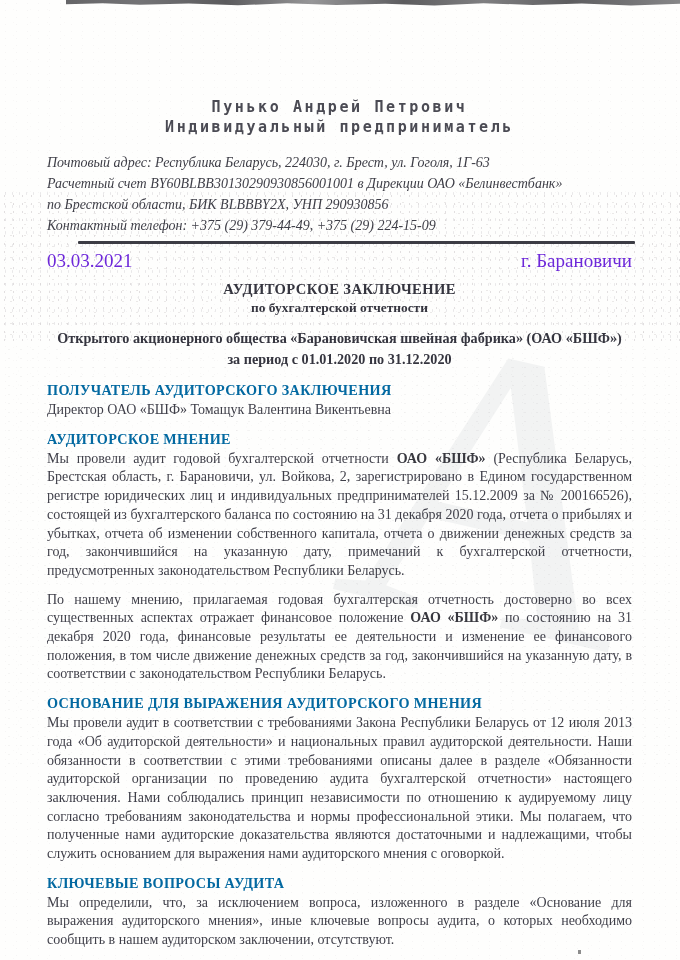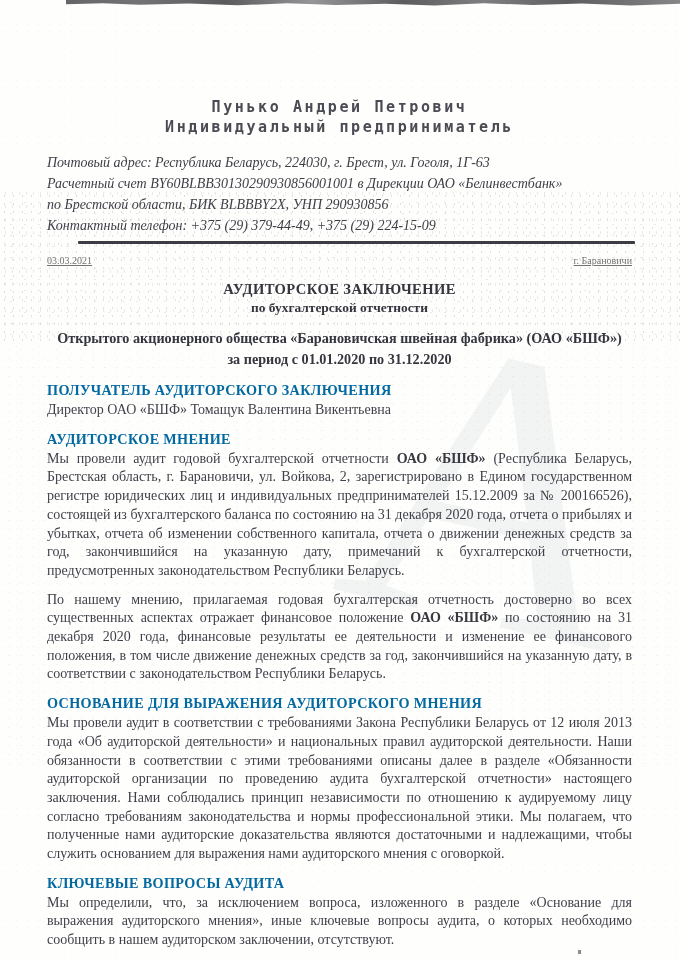--- a/index.html
+++ b/index.html
@@ -70,21 +70,21 @@
   .letterhead-name.second{margin-top:3px;}
   .letterhead-address{
     margin-top:15px;text-align:left;font-style:italic;
     font-size:14px;line-height:21px;color:#3e3e47;
   }
   .head-rule{
     margin:5px 0 0 31px;width:557px;height:3px;background:#3c3c44;border-radius:1px;
   }
   .meta-row{
     margin-top:8px;display:flex;justify-content:space-between;
-    font-size:10px;line-height:17px;color:#737373;text-decoration:underline;
+    font-size:19px;line-height:17px;color:#6d28d9;
   }
   .title-block{margin-top:11px;text-align:center;color:#35353f;}
   .title-1{font-weight:bold;font-size:14.6px;line-height:18px;letter-spacing:.4px;}
   .title-2{font-weight:bold;font-size:13.4px;line-height:17px;margin-top:1px;}
   .title-3{font-weight:bold;font-size:14.2px;line-height:18px;margin-top:13px;}
   .title-4{font-weight:bold;font-size:14.2px;line-height:18px;margin-top:3px;}
   .sections{margin-top:13px;}
   .sec-heading{
     font-weight:bold;font-size:14.2px;line-height:18px;letter-spacing:.35px;
     color:#0369a1;margin:9px 0 2px 0;

